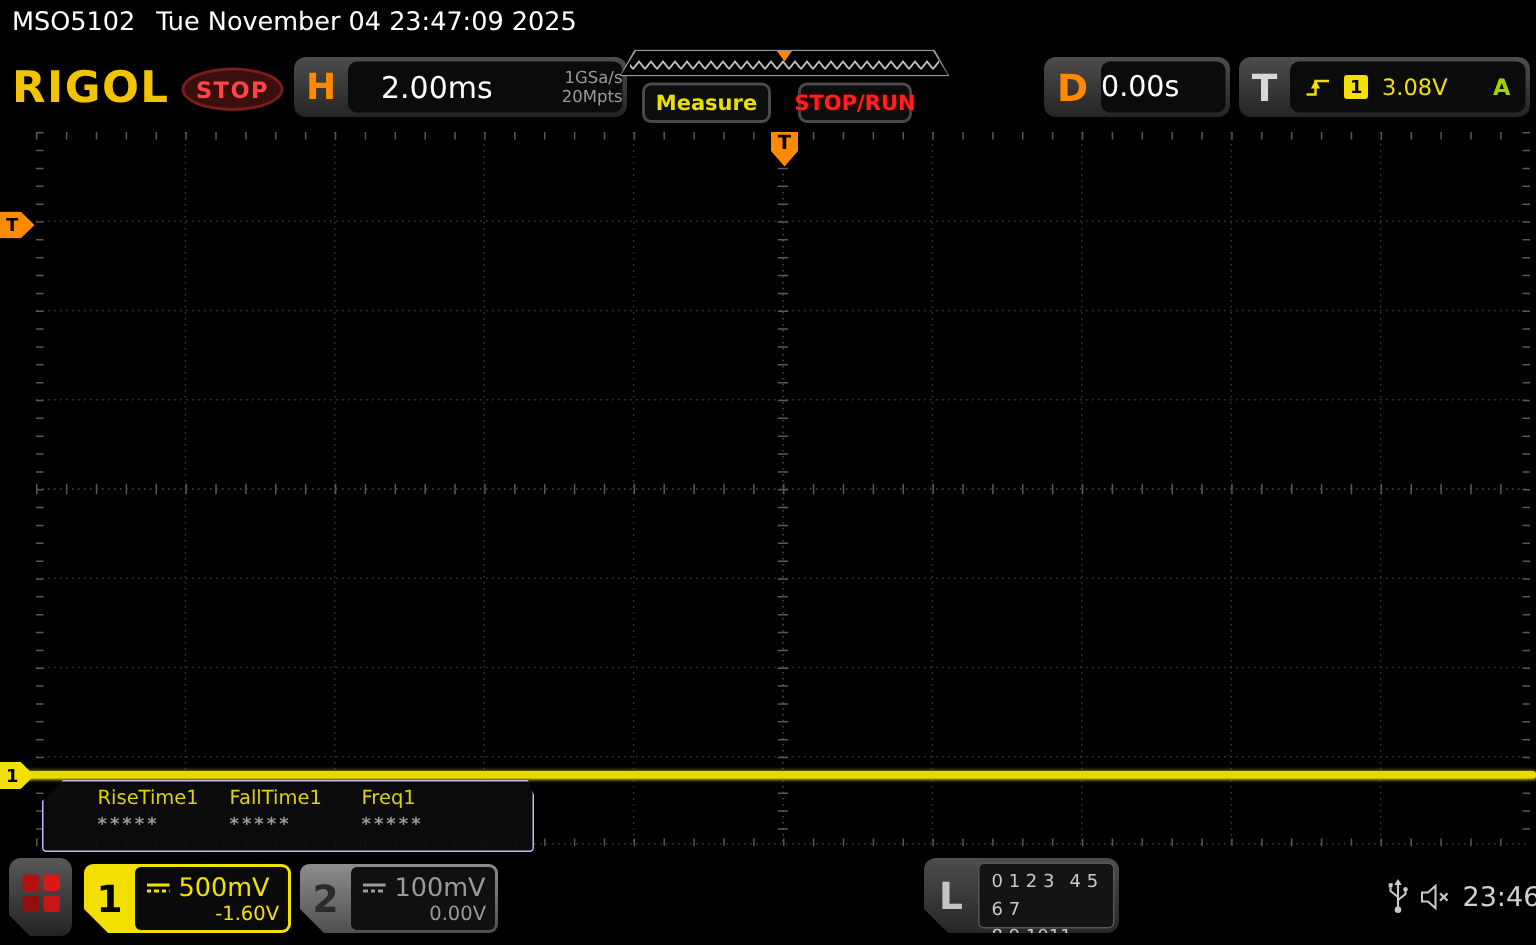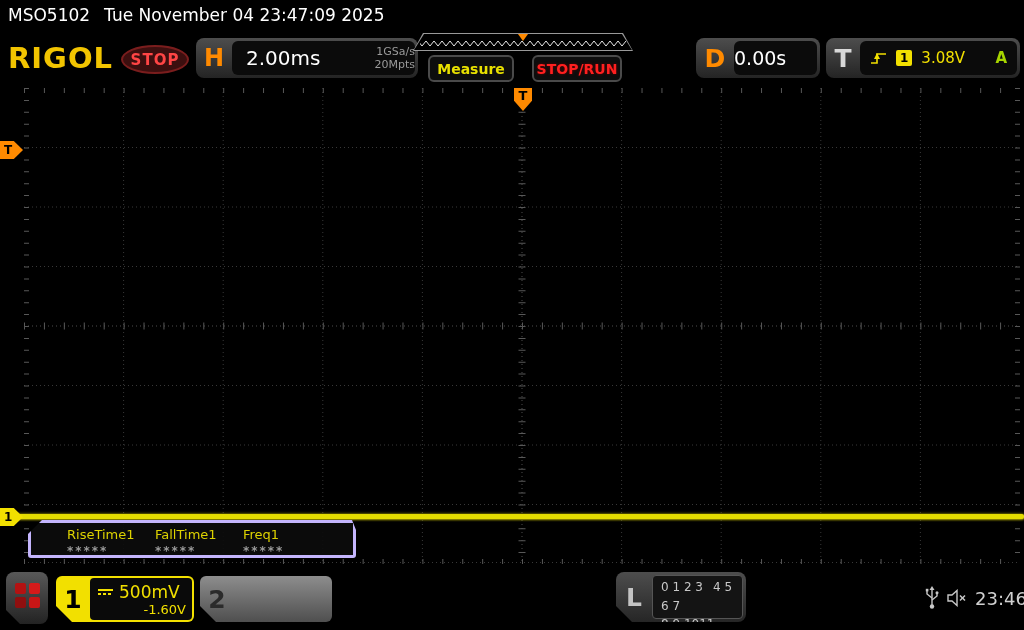--- a/index.html
+++ b/index.html
@@ -17,39 +17,39 @@
     background:#3c0f0f; border:2px solid #7a1d1d; display:flex; align-items:center; justify-content:center;
     color:#ff4545; font-size:15px; font-weight:700; letter-spacing:1px; }
 
   .hpanel { position:absolute; border-radius:8px; background:linear-gradient(#4d4d4d,#242424); }
   .hpanel .tab { position:absolute; left:0; top:0; bottom:0; display:flex; align-items:center; justify-content:center; font-weight:700; }
   .hpanel .inner { position:absolute; top:3px; right:3px; bottom:3px; background:#0b0b0b; border-radius:6px; display:flex; align-items:center; }
 
   .panel-h { left:196px; top:38px; width:222px; height:40px; }
   .panel-h .tab { width:36px; color:#ff8a00; font-size:24px; }
   .panel-h .inner { left:36px; }
-  .timebase { color:#fff; font-size:20px; margin-left:14px; }
+  .timebase { color:#fff; font-size:20px; margin-left:22px; }
   .samp { margin-left:auto; margin-right:0; text-align:right; color:#9a9a9a; font-size:11px; line-height:1.2; }
 
   .panel-d { left:696px; top:38px; width:124px; height:40px; }
   .panel-d .tab { width:38px; color:#ff8a00; font-size:25px; }
   .panel-d .inner { left:38px; }
   .delay-val { color:#fff; font-size:19px; }
 
   .panel-t { left:826px; top:38px; width:194px; height:40px; }
   .panel-t .tab { width:34px; color:#d8d8d8; font-size:25px; }
   .panel-t .inner { left:34px; padding:0 10px; gap:9px; }
   .trig-src { background:#f2e000; color:#000; font-size:12px; font-weight:700; padding:0 4px; border-radius:2px; line-height:16px; }
   .trig-level { color:#f2e000; font-size:15px; }
   .trig-mode { margin-left:auto; color:#a6d400; font-size:15px; font-weight:700; }
 
   .toolbtn { position:absolute; height:27px; background:#0d0d0d; border:2px solid #4a4a4a; border-radius:6px;
     display:flex; align-items:center; justify-content:center; font-size:14px; font-weight:700; cursor:pointer; }
   .btn-measure { left:428px; top:55px; width:86px; color:#e8e000; }
-  .btn-stoprun { left:532px; top:55px; width:90px; color:#ff2020; text-shadow:0 0 3px #600; }
+  .btn-stoprun { left:532px; top:55px; width:76px; color:#ff2020; text-shadow:0 0 3px #600; }
 
   
   .preview { position:absolute; left:413px; top:33px; width:220px; height:18px;
     clip-path:polygon(10px 0, calc(100% - 10px) 0, 100% 100%, 0 100%); background:#999; }
   .preview .pv-in { position:absolute; inset:1px; background:#000;
     clip-path:polygon(10px 0, calc(100% - 10px) 0, 100% 100%, 0 100%); }
   .pv-tri { position:absolute; left:105px; top:1px; width:0; height:0;
     border-left:5px solid transparent; border-right:5px solid transparent; border-top:7px solid #ff8a00; }
 
   
@@ -61,22 +61,22 @@
   .marker-left { position:absolute; left:0; width:23px; height:18px; display:flex; align-items:center;
     font-size:12px; font-weight:700; color:#000; padding-left:4px;
     clip-path:polygon(0 0, 60% 0, 100% 50%, 60% 100%, 0 100%); }
   .mk-trig { top:141px; background:#ff8a00; }
   .mk-ch1 { top:508px; background:#f2e000; }
   .mk-tpos { position:absolute; left:514px; top:88px; width:18px; height:23px; background:#ff8a00;
     clip-path:polygon(0 0, 100% 0, 100% 55%, 50% 100%, 0 55%);
     display:flex; align-items:flex-start; justify-content:center; color:#000; font-size:13px; font-weight:700; }
 
   
-  .meas { position:absolute; left:28px; top:520px; width:328px; height:38px;
-    background:rgba(12,12,12,0.92); border:3px solid #c4b5fd; border-radius:3px;
+  .meas { position:absolute; left:28px; top:520px; width:328px; height:48px;
+    background:rgba(12,12,12,0.92); border:1px solid #c4b5fd; border-radius:3px;
     clip-path:polygon(14px 0, calc(100% - 4px) 0, 100% 10px, 100% 100%, 0 100%, 0 14px);
     display:flex; padding-left:36px; }
   .meas-col { width:88px; padding-top:4px; }
   .meas-label { color:#ddd200; font-size:13px; }
   .meas-value { color:#9a9a9a; font-size:12px; font-weight:700; letter-spacing:2px; margin-top:2px; }
 
   
   .menu-btn { position:absolute; left:6px; top:572px; width:42px; height:52px; border-radius:8px;
     background:linear-gradient(#585858,#232323); cursor:pointer;
     clip-path:polygon(0 0,100% 0,100% 100%,14px 100%,0 calc(100% - 14px)); }
@@ -250,20 +250,30 @@
             <span class="l2" style="display:block"></span>
           </span>
         <span>500mV</span>
       </div>
       <div class="ch-row2">-1.60V</div>
     </div>
   </div>
 
   <div class="chpanel ch2">
     <div class="ch-num">2</div>
+    <div class="ch-in">
+      <div class="ch-row1">
+        <span class="dc-icon">
+            <span class="l1" style="display:block"></span>
+            <span class="l2" style="display:block"></span>
+          </span>
+        <span>100mV</span>
+      </div>
+      <div class="ch-row2">0.00V</div>
+    </div>
   </div>
 
   <div class="lpanel">
     <div class="l-tab">L</div>
     <div class="l-in">
       <div><span>0 1 2 3</span><span class="l-gap"></span><span>4 5 6 7</span></div>
       <div><span>8 9 1011</span><span class="l-gap"></span></div>
     </div>
   </div>
 

